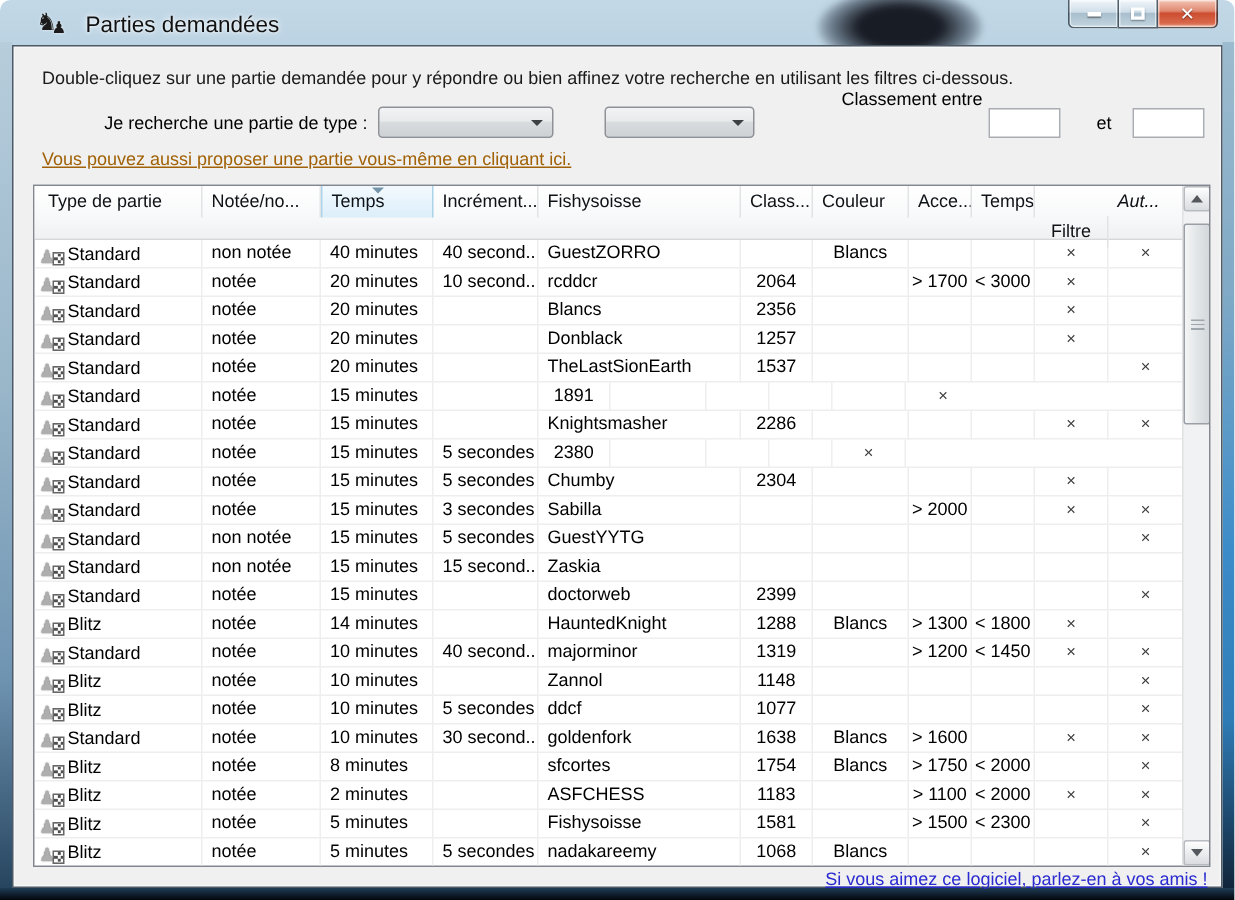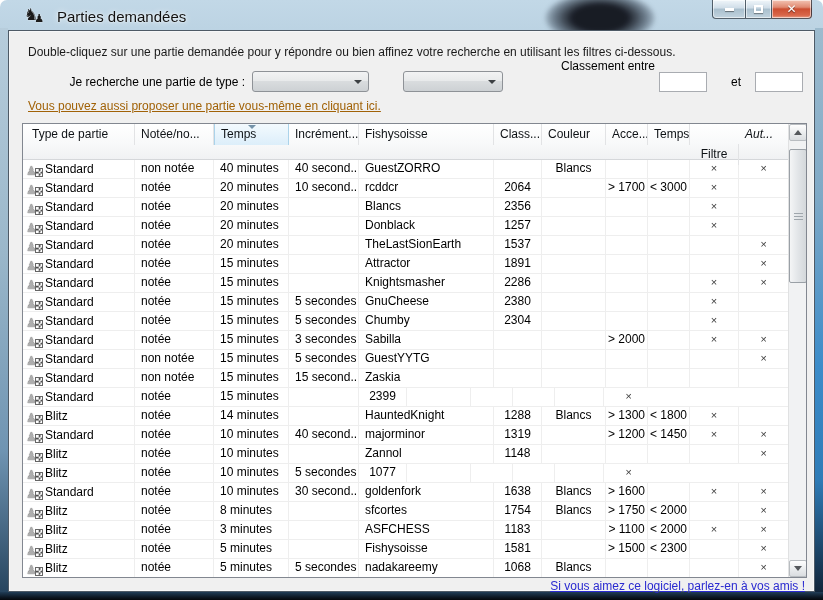--- a/index.html
+++ b/index.html
@@ -257,21 +257,20 @@
             <div class="cell c0">
               <span class="picon">
                 <span class="pawn">♟</span>
                 <span class="board"></span>
               </span>
               <span>Standard</span>
             </div>
             <div class="cell c1">notée</div>
             <div class="cell c2">15 minutes</div>
             <div class="cell c3"></div>
-            <div class="cell c4">Attractor</div>
             <div class="cell c5">1891</div>
             <div class="cell c6"></div>
             <div class="cell c7"></div>
             <div class="cell c8"></div>
             <div class="cell c9"></div>
             <div class="cell c10"><span class="xmark">×</span></div>
           </div>
           <div class="trow">
             <div class="cell c0">
               <span class="picon">
@@ -295,21 +294,20 @@
             <div class="cell c0">
               <span class="picon">
                 <span class="pawn">♟</span>
                 <span class="board"></span>
               </span>
               <span>Standard</span>
             </div>
             <div class="cell c1">notée</div>
             <div class="cell c2">15 minutes</div>
             <div class="cell c3">5 secondes</div>
-            <div class="cell c4">GnuCheese</div>
             <div class="cell c5">2380</div>
             <div class="cell c6"></div>
             <div class="cell c7"></div>
             <div class="cell c8"></div>
             <div class="cell c9"><span class="xmark">×</span></div>
             <div class="cell c10"></div>
           </div>
           <div class="trow">
             <div class="cell c0">
               <span class="picon">
@@ -390,20 +388,21 @@
             <div class="cell c0">
               <span class="picon">
                 <span class="pawn">♟</span>
                 <span class="board"></span>
               </span>
               <span>Standard</span>
             </div>
             <div class="cell c1">notée</div>
             <div class="cell c2">15 minutes</div>
             <div class="cell c3"></div>
+            <div class="cell c4">doctorweb</div>
             <div class="cell c5">2399</div>
             <div class="cell c6"></div>
             <div class="cell c7"></div>
             <div class="cell c8"></div>
             <div class="cell c9"></div>
             <div class="cell c10"><span class="xmark">×</span></div>
           </div>
           <div class="trow">
             <div class="cell c0">
               <span class="picon">
@@ -465,20 +464,21 @@
             <div class="cell c0">
               <span class="picon">
                 <span class="pawn">♟</span>
                 <span class="board"></span>
               </span>
               <span>Blitz</span>
             </div>
             <div class="cell c1">notée</div>
             <div class="cell c2">10 minutes</div>
             <div class="cell c3">5 secondes</div>
+            <div class="cell c4">ddcf</div>
             <div class="cell c5">1077</div>
             <div class="cell c6"></div>
             <div class="cell c7"></div>
             <div class="cell c8"></div>
             <div class="cell c9"></div>
             <div class="cell c10"><span class="xmark">×</span></div>
           </div>
           <div class="trow">
             <div class="cell c0">
               <span class="picon">
@@ -519,21 +519,21 @@
           </div>
           <div class="trow">
             <div class="cell c0">
               <span class="picon">
                 <span class="pawn">♟</span>
                 <span class="board"></span>
               </span>
               <span>Blitz</span>
             </div>
             <div class="cell c1">notée</div>
-            <div class="cell c2">3 minutes</div>
+            <div class="cell c2">2 minutes</div>
             <div class="cell c3"></div>
             <div class="cell c4">ASFCHESS</div>
             <div class="cell c5">1183</div>
             <div class="cell c6"></div>
             <div class="cell c7">&gt; 1100</div>
             <div class="cell c8">&lt; 2000</div>
             <div class="cell c9"><span class="xmark">×</span></div>
             <div class="cell c10"><span class="xmark">×</span></div>
           </div>
           <div class="trow">

